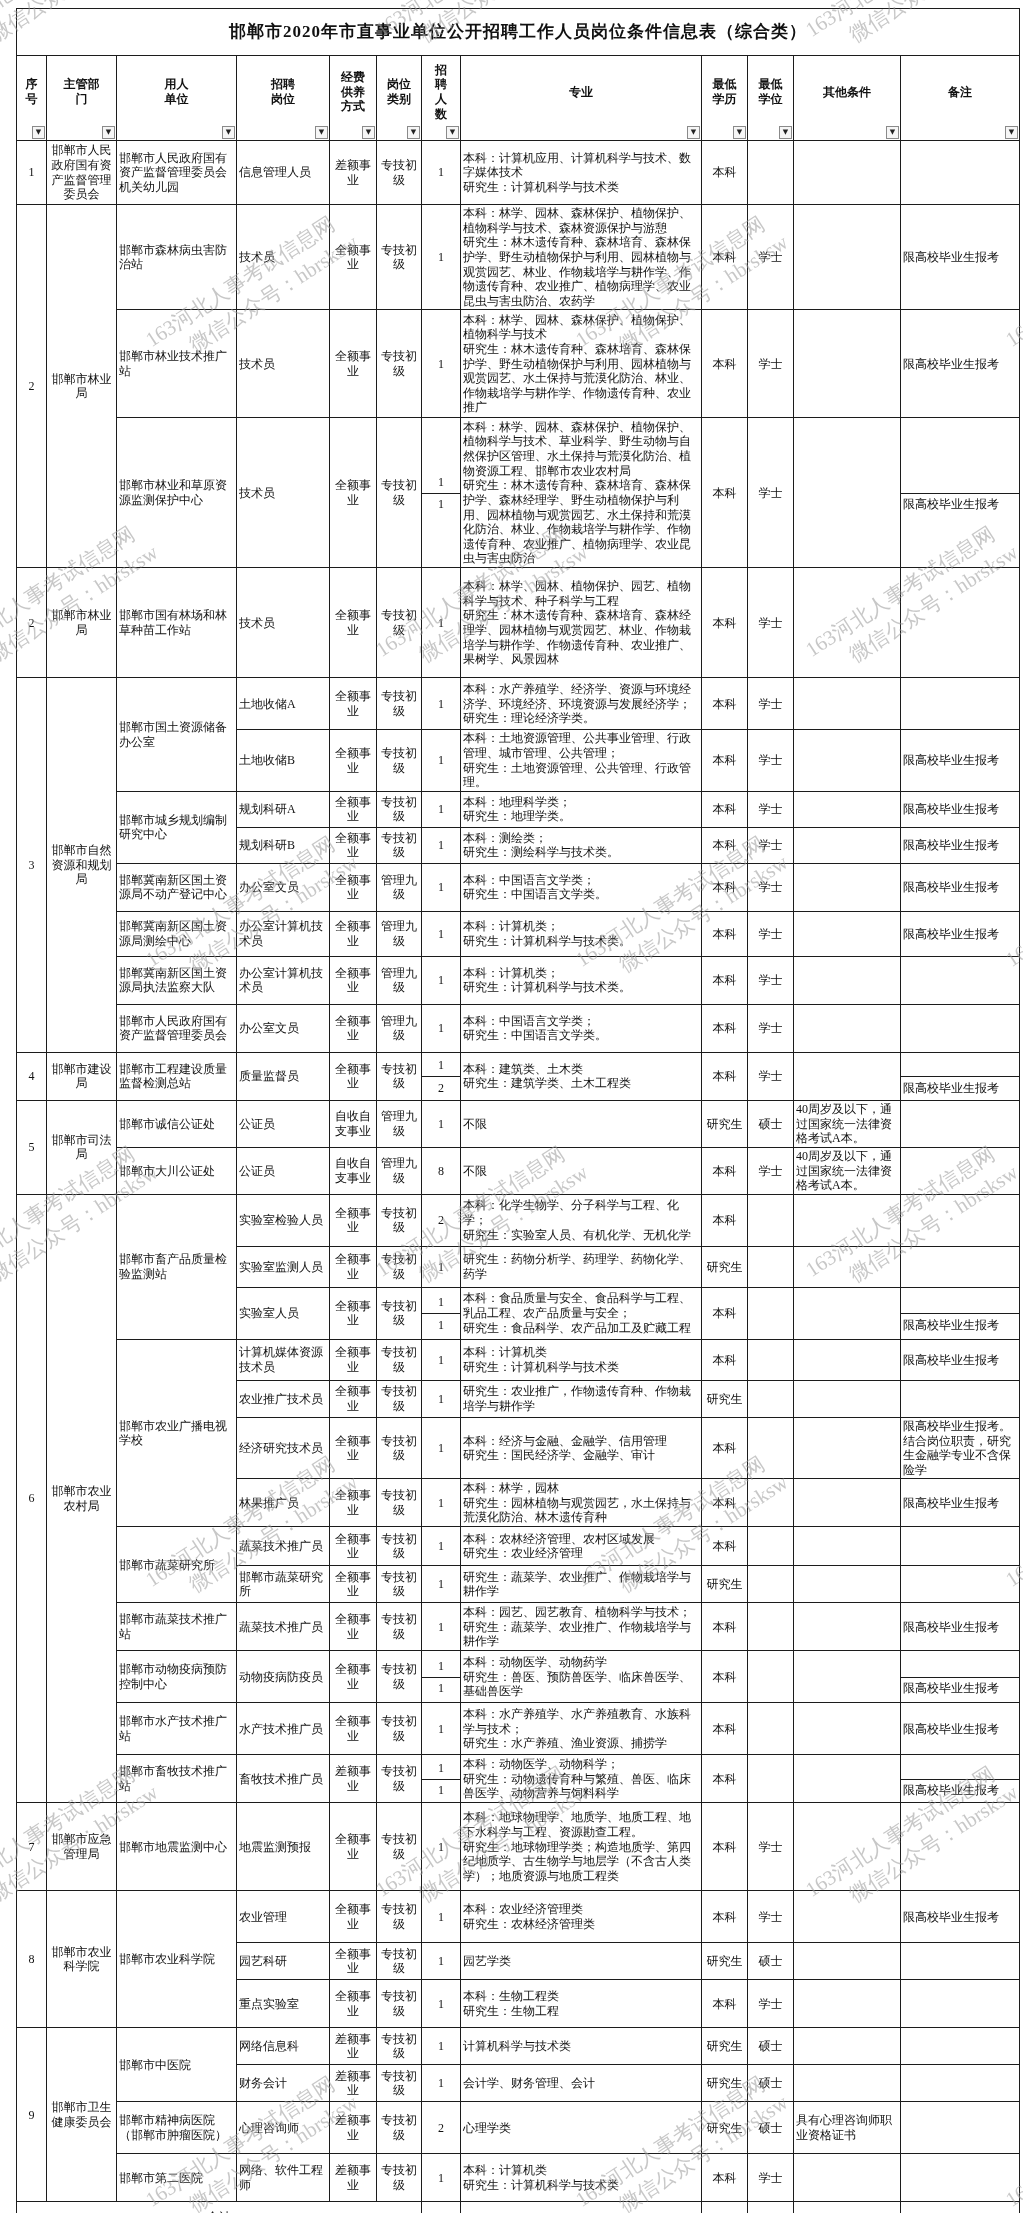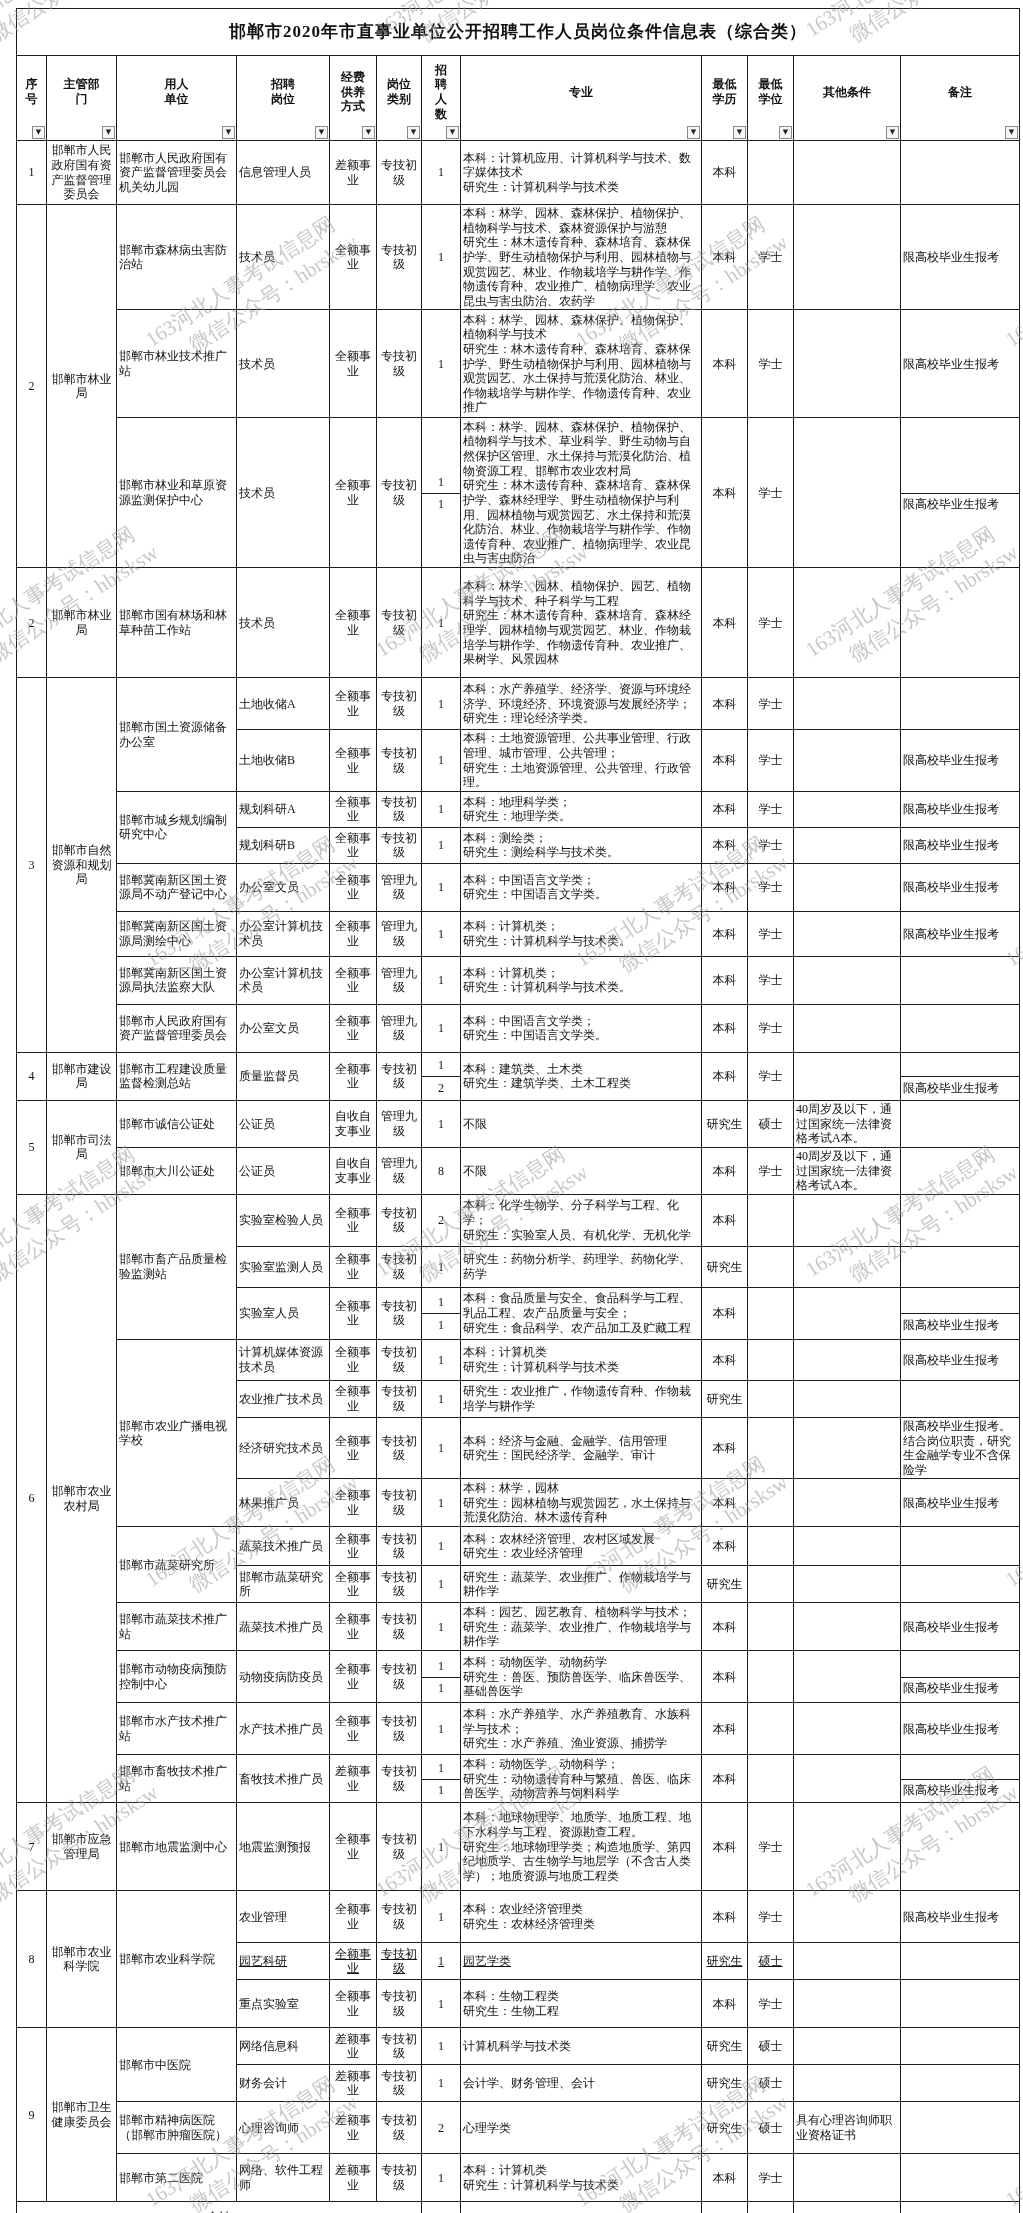--- a/index.html
+++ b/index.html
@@ -610,21 +610,21 @@
           <td class="c">全额事业</td>
           <td class="c">专技初级</td>
           <td class="c">1</td>
           <td class="major">本科：农业经济管理类
 研究生：农林经济管理类</td>
           <td class="c">本科</td>
           <td class="c">学士</td>
           <td class="l"></td>
           <td class="l">限高校毕业生报考</td>
         </tr>
-        <tr style="height: 37px; text-decoration: underline;">
+        <tr style="height: 37px;">
           <td class="l">园艺科研</td>
           <td class="c">全额事业</td>
           <td class="c">专技初级</td>
           <td class="c">1</td>
           <td class="major">园艺学类</td>
           <td class="c">研究生</td>
           <td class="c">硕士</td>
           <td class="l"></td>
           <td class="l"></td>
         </tr>

